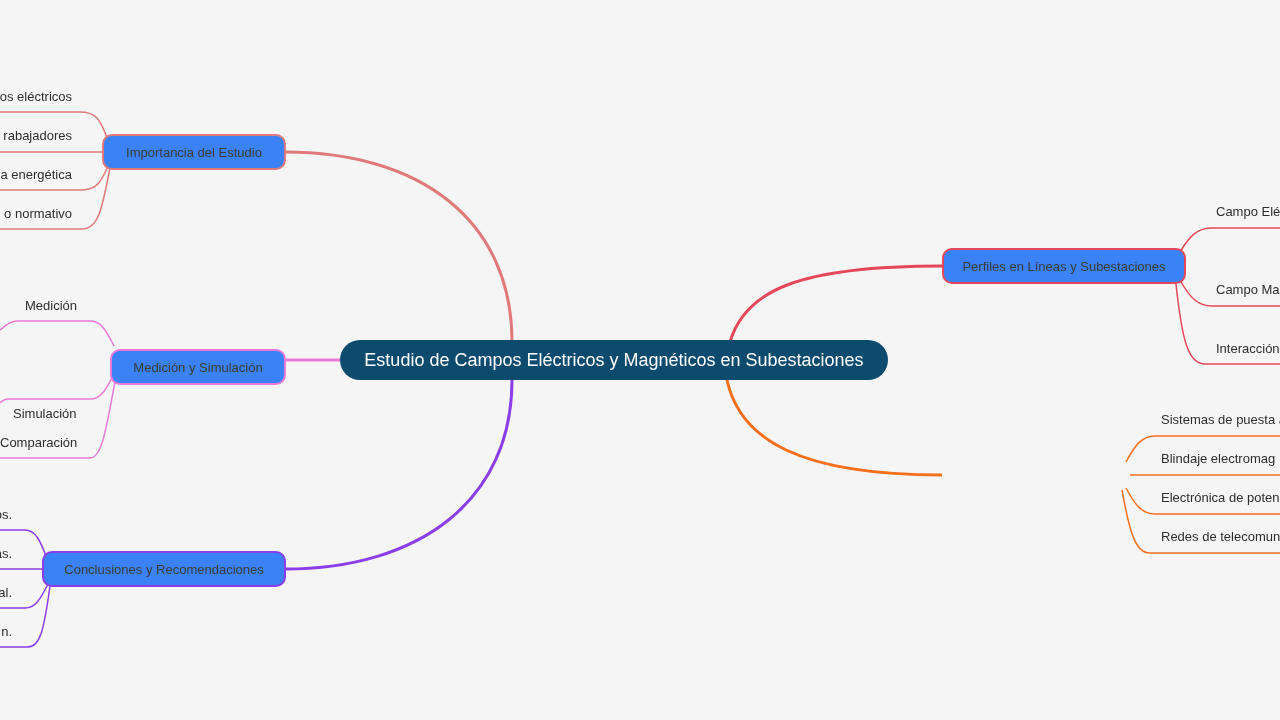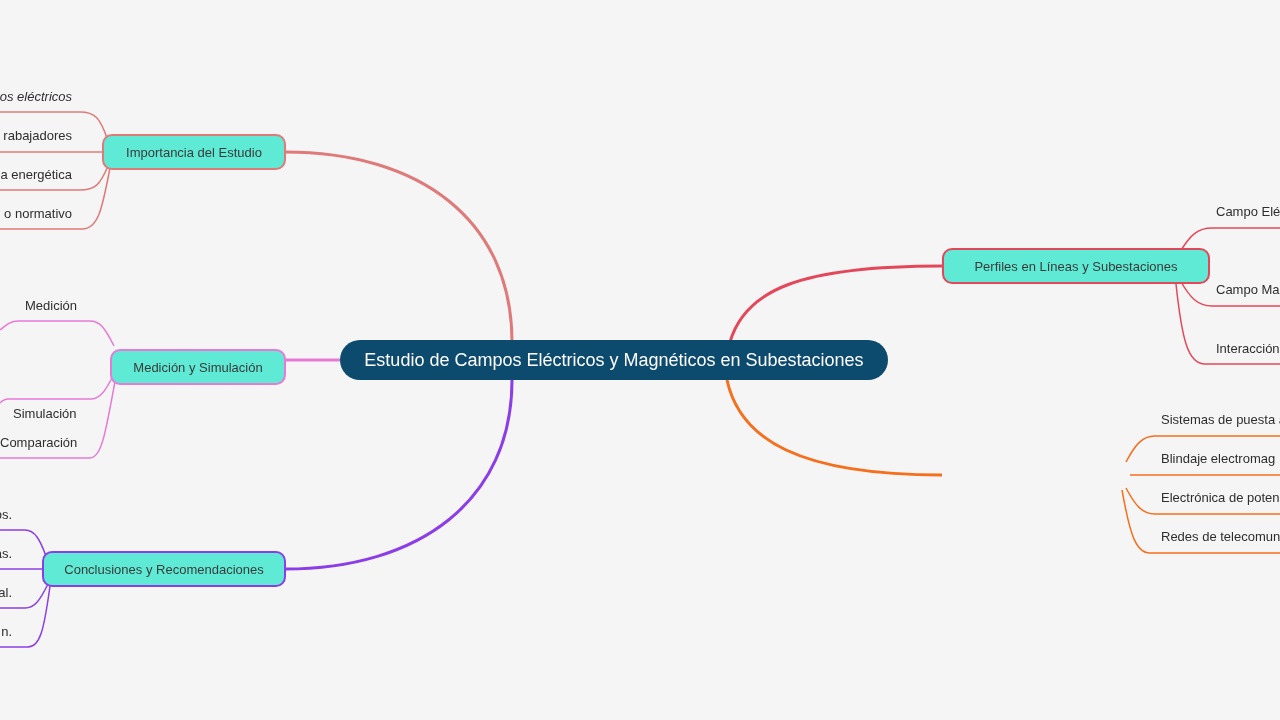--- a/index.html
+++ b/index.html
@@ -34,21 +34,21 @@
       cursor: pointer;
     }
     .root {
       background: #0c4a6e;
       color: #ffffff;
       border-radius: 20px;
       font-size: 18px;
       height: 40px;
     }
     .branch {
-      background: #5eead4;
+      background: #3b82f6;
       border: 2px solid;
       border-radius: 10px;
       font-size: 13px;
       color: #3b3b3b;
       height: 36px;
     }
     .leaf {
       position: absolute;
       font-size: 13px;
       color: #2e2e2e;
@@ -104,41 +104,41 @@
     </g>
   </svg>
 
   <div class="node root" style="left:340px; top:340px; width:548px;">
     <span>Estudio de Campos Eléctricos y Magnéticos en Subestaciones</span>
   </div>
 
   <div class="node branch" style="left:102px; top:134px; width:184px; border-color:#e07a7a;">
     <span>Importancia del Estudio</span>
   </div>
-  <div class="leaf" style="right:1208px; top:89px;font-style:italic;">os eléctricos</div>
+  <div class="leaf" style="right:1208px; top:89px;">os eléctricos</div>
   <div class="leaf" style="right:1208px; top:128px;">rabajadores</div>
   <div class="leaf" style="right:1208px; top:167px;">a energética</div>
   <div class="leaf" style="right:1208px; top:206px;">o normativo</div>
 
   <div class="node branch" style="left:110px; top:342px; width:176px; border-color:#e879d6;margin-top:7px;">
     <span>Medición y Simulación</span>
   </div>
   <div class="leaf" style="left:25px; top:298px;">Medición</div>
   <div class="leaf" style="left:13px; top:376px;margin-top:30px;">Simulación</div>
   <div class="leaf" style="left:0px; top:435px;">Comparación</div>
 
   <div class="node branch" style="left:42px; top:551px; width:244px; border-color:#8b3ee8;">
     <span>Conclusiones y Recomendaciones</span>
   </div>
   <div class="leaf" style="right:1268px; top:507px;">os.</div>
   <div class="leaf" style="right:1268px; top:546px;">as.</div>
   <div class="leaf" style="right:1268px; top:585px;">al.</div>
   <div class="leaf" style="right:1268px; top:624px;">n.</div>
 
-  <div class="node branch" style="left:942px; top:248px; width:268px; border-color:#e5475a;">
+  <div class="node branch" style="left:942px; top:248px; width:244px; border-color:#e5475a;">
     <span>Perfiles en Líneas y Subestaciones</span>
   </div>
   <div class="leaf" style="left:1216px; top:204px;">Campo Elé</div>
   <div class="leaf" style="left:1216px; top:282px;">Campo Ma</div>
   <div class="leaf" style="left:1216px; top:341px;">Interacción</div>
 
   <div class="leaf" style="left:1161px; top:412px;">Sistemas de puesta a</div>
   <div class="leaf" style="left:1161px; top:451px;">Blindaje electromag</div>
   <div class="leaf" style="left:1161px; top:490px;">Electrónica de poten</div>
   <div class="leaf" style="left:1161px; top:529px;">Redes de telecomun</div>

